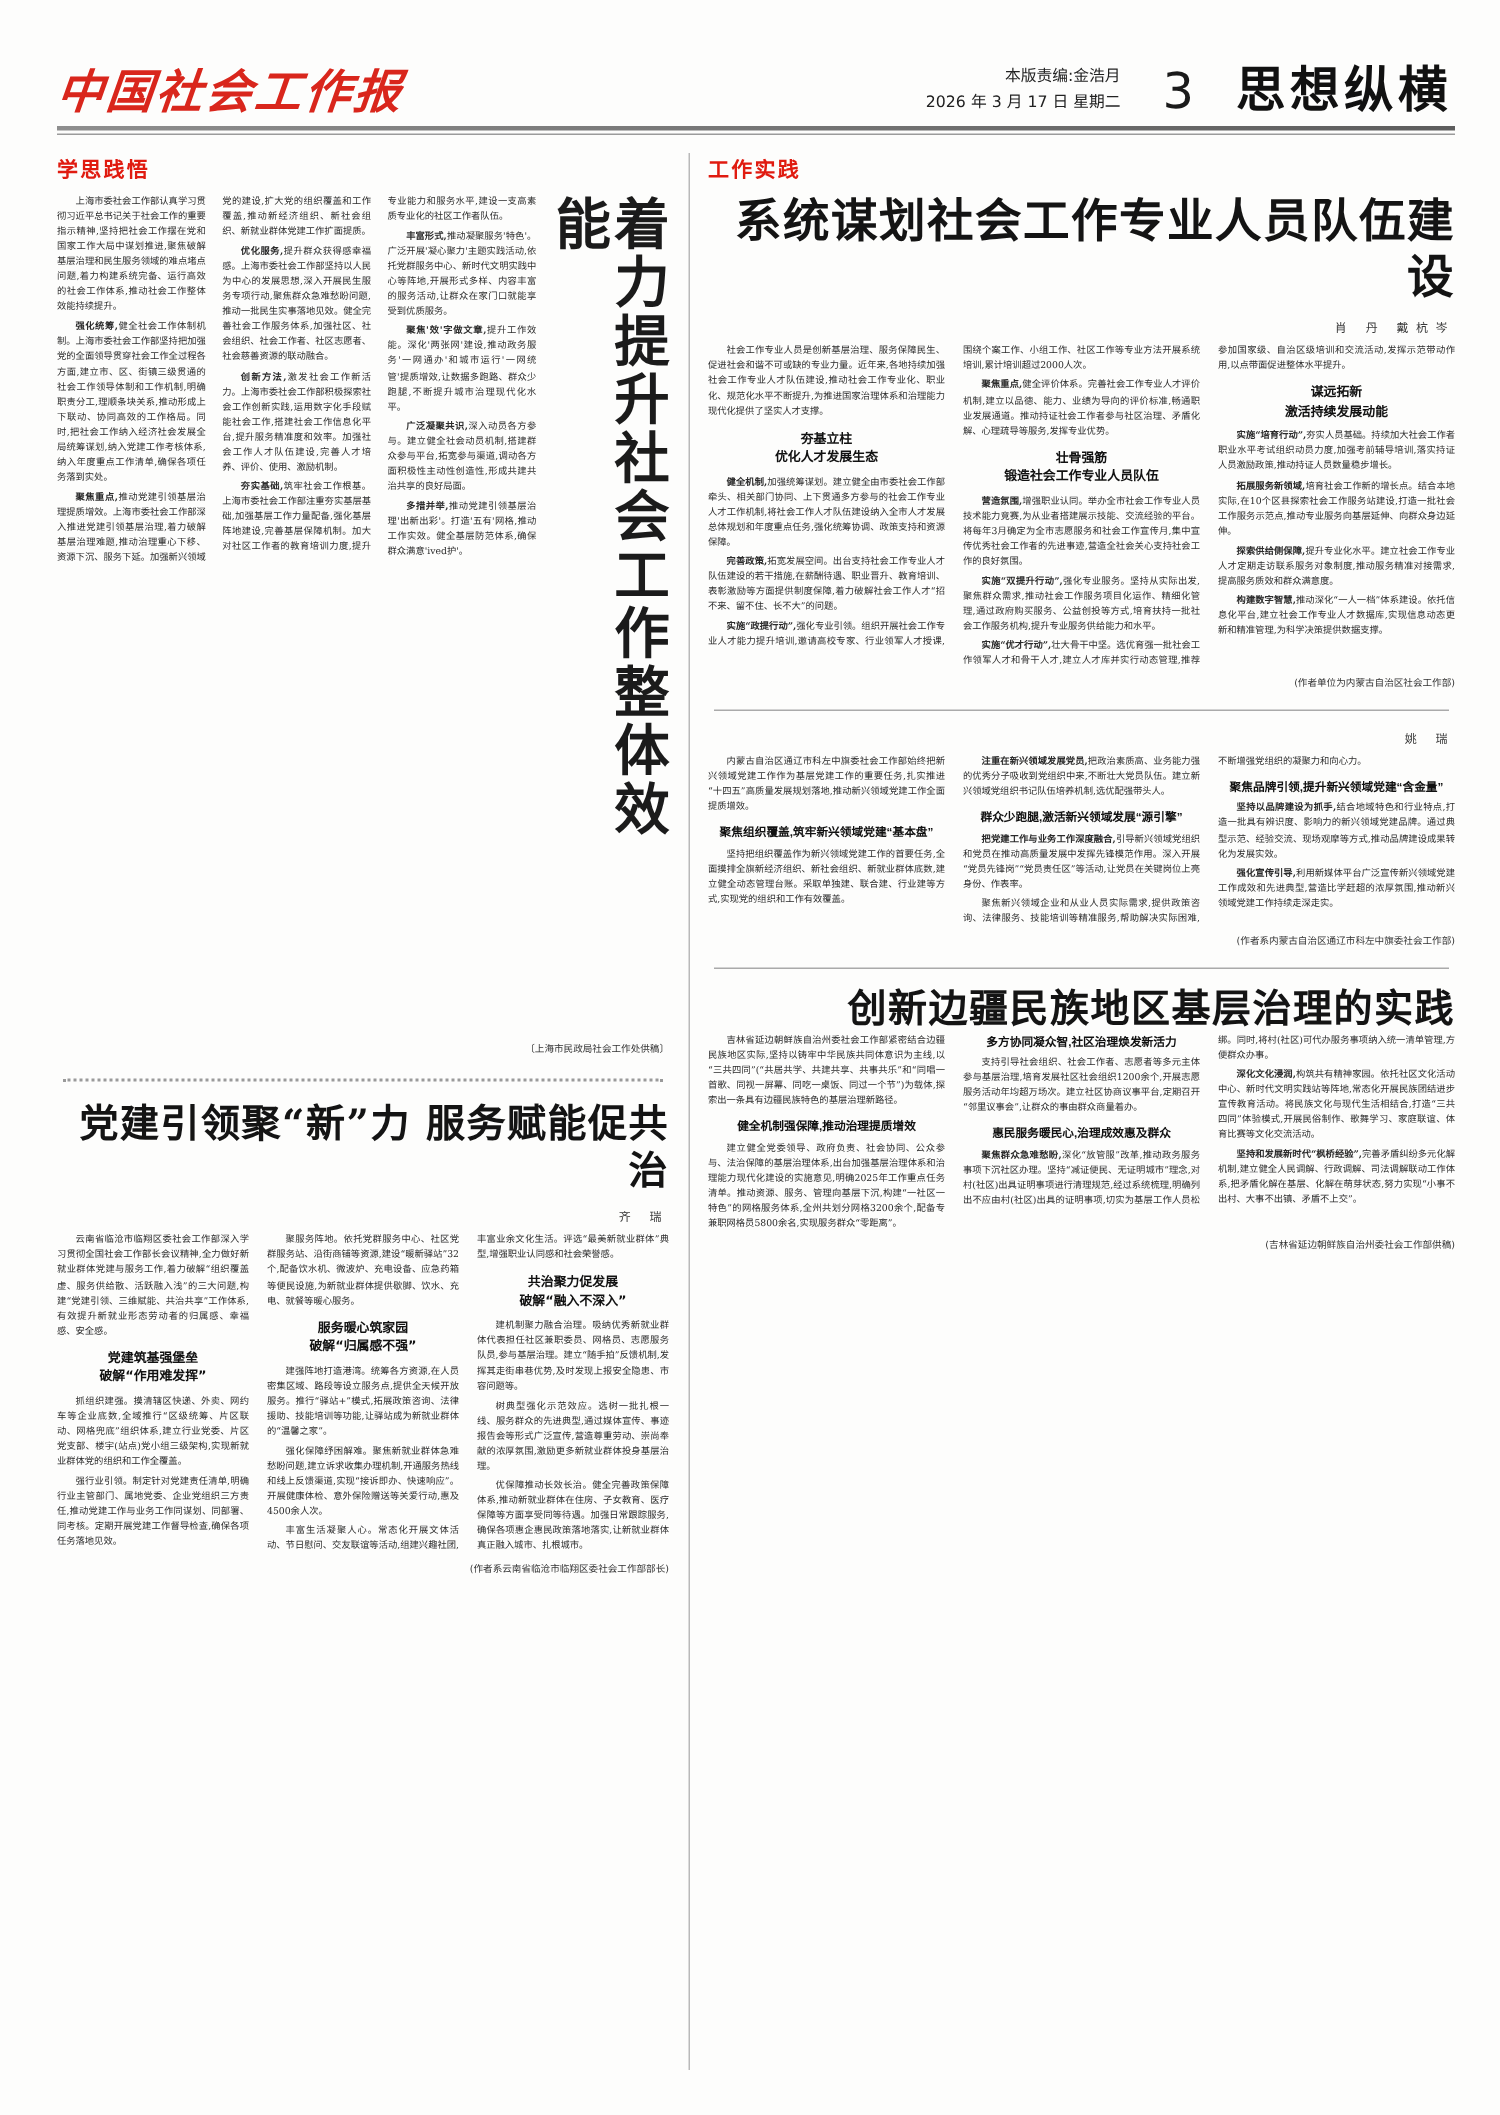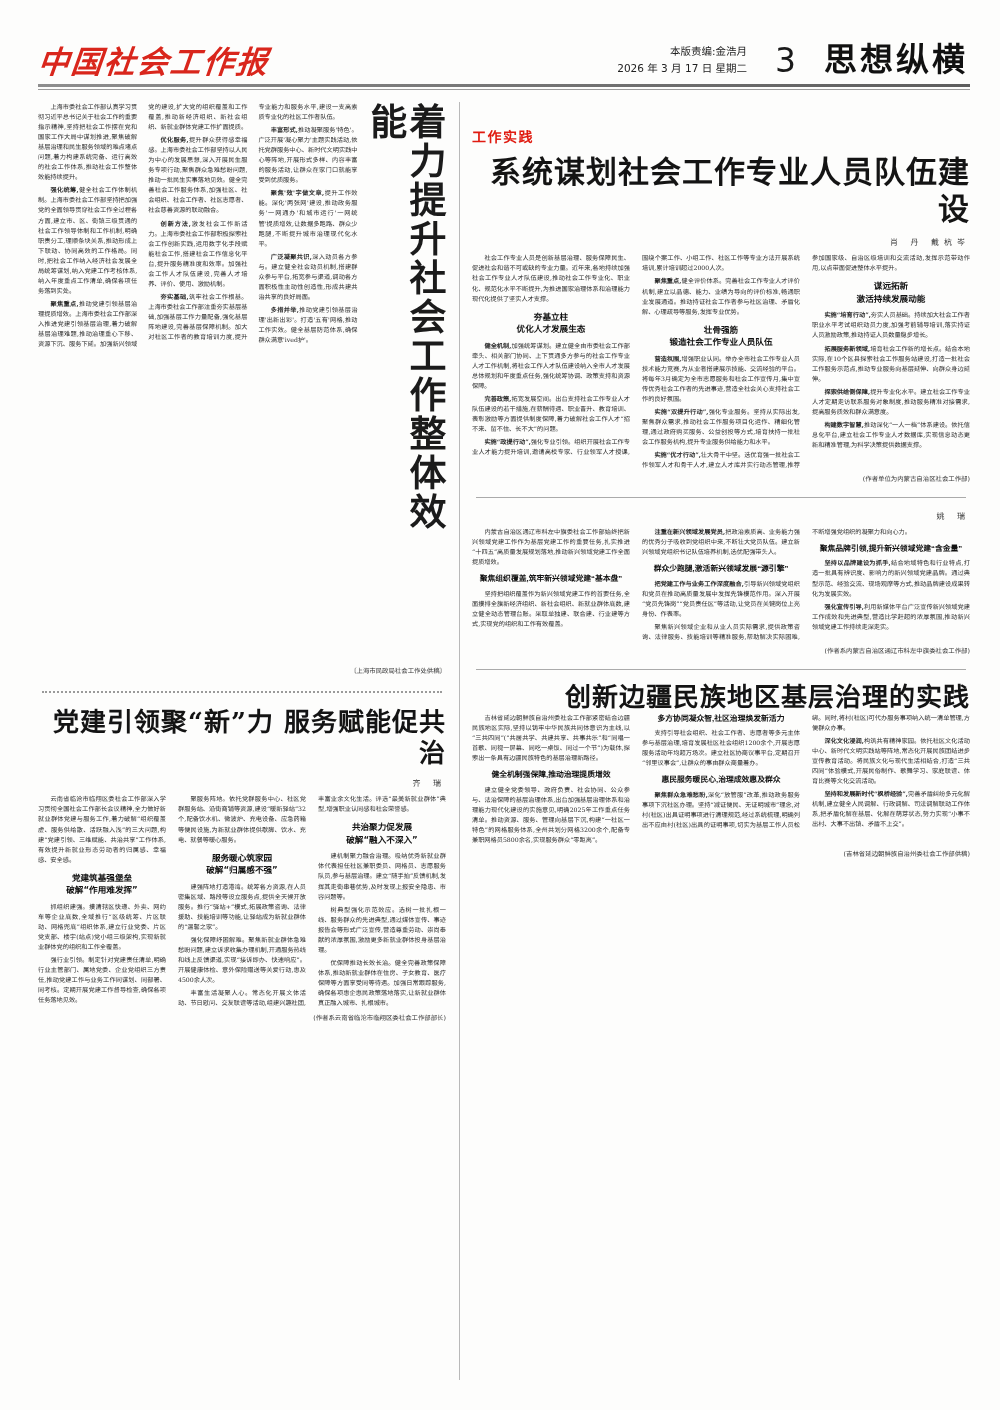--- a/index.html
+++ b/index.html
@@ -83,21 +83,21 @@
     height: 1290px;
   }
   .col-left  { width: 408px; position: relative; }
   .col-div   { width: 26px; position: relative; }
   .col-div::before {
     content: "";
     position: absolute;
     left: 50%; top: 0; bottom: 0;
     width: 1px; background: #b9b9b9;
   }
-  .col-right { flex: 1; position: relative; margin-top: 24px; }
+  .col-right { flex: 1; position: relative; }
 
   
   .kicker {
     font-size: 14px;
     font-weight: 700;
     color: #e01b10;
     letter-spacing: 1.5px;
     margin-bottom: 8px;
   }
 
@@ -213,20 +213,21 @@
       <div class="section-name">思想纵横</div>
     </div>
   </div>
   <div class="mast-rule"></div>
   <div class="mast-rule-thin"></div>
 
   <div class="body-wrap">
 
     <div class="col-left">
 
+      <div class="kicker">学思践悟</div>
 
       <div class="art-vertical">
         <div class="vtitle">着力提升社会工作整体效能</div>
         <div class="vcols btext" id="l-a1-body">
             <p>上海市委社会工作部认真学习贯彻习近平总书记关于社会工作的重要指示精神,坚持把社会工作摆在党和国家工作大局中谋划推进,聚焦破解基层治理和民生服务领域的难点堵点问题,着力构建系统完备、运行高效的社会工作体系,推动社会工作整体效能持续提升。</p>
             <p><span class="lead-run">强化统筹,</span>健全社会工作体制机制。上海市委社会工作部坚持把加强党的全面领导贯穿社会工作全过程各方面,建立市、区、街镇三级贯通的社会工作领导体制和工作机制,明确职责分工,理顺条块关系,推动形成上下联动、协同高效的工作格局。同时,把社会工作纳入经济社会发展全局统筹谋划,纳入党建工作考核体系,纳入年度重点工作清单,确保各项任务落到实处。</p>
             <p><span class="lead-run">聚焦重点,</span>推动党建引领基层治理提质增效。上海市委社会工作部深入推进党建引领基层治理,着力破解基层治理难题,推动治理重心下移、资源下沉、服务下延。加强新兴领域党的建设,扩大党的组织覆盖和工作覆盖,推动新经济组织、新社会组织、新就业群体党建工作扩面提质。</p>
             <p><span class="lead-run">优化服务,</span>提升群众获得感幸福感。上海市委社会工作部坚持以人民为中心的发展思想,深入开展民生服务专项行动,聚焦群众急难愁盼问题,推动一批民生实事落地见效。健全完善社会工作服务体系,加强社区、社会组织、社会工作者、社区志愿者、社会慈善资源的联动融合。</p>
             <p><span class="lead-run">创新方法,</span>激发社会工作新活力。上海市委社会工作部积极探索社会工作创新实践,运用数字化手段赋能社会工作,搭建社会工作信息化平台,提升服务精准度和效率。加强社会工作人才队伍建设,完善人才培养、评价、使用、激励机制。</p>
             <p><span class="lead-run">夯实基础,</span>筑牢社会工作根基。上海市委社会工作部注重夯实基层基础,加强基层工作力量配备,强化基层阵地建设,完善基层保障机制。加大对社区工作者的教育培训力度,提升专业能力和服务水平,建设一支高素质专业化的社区工作者队伍。</p>

